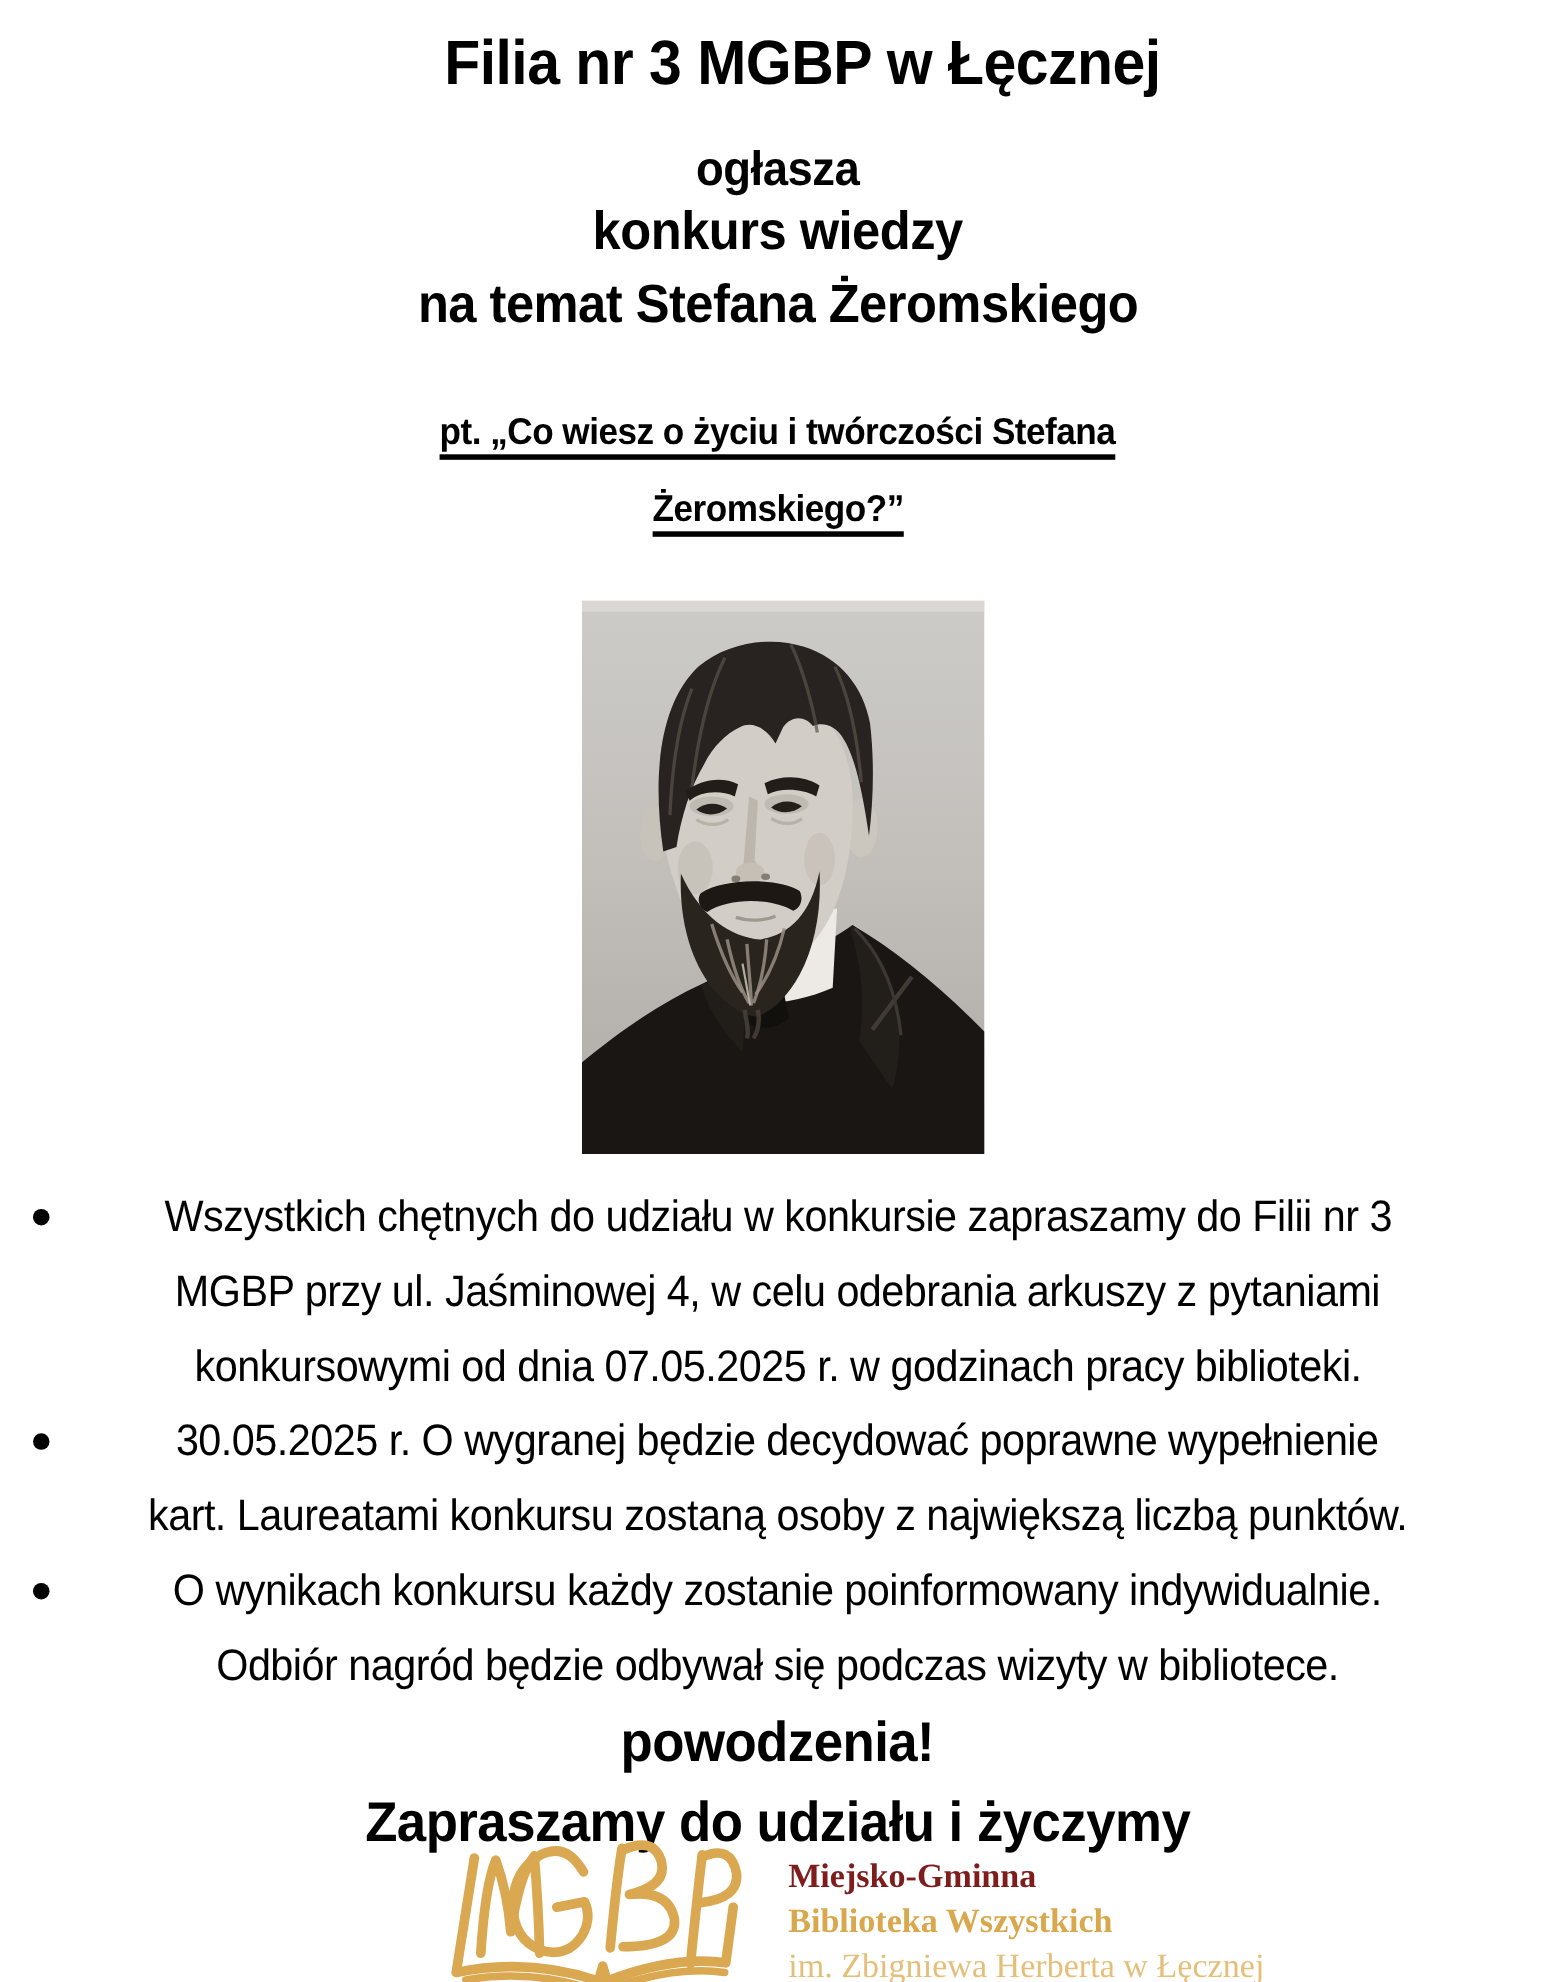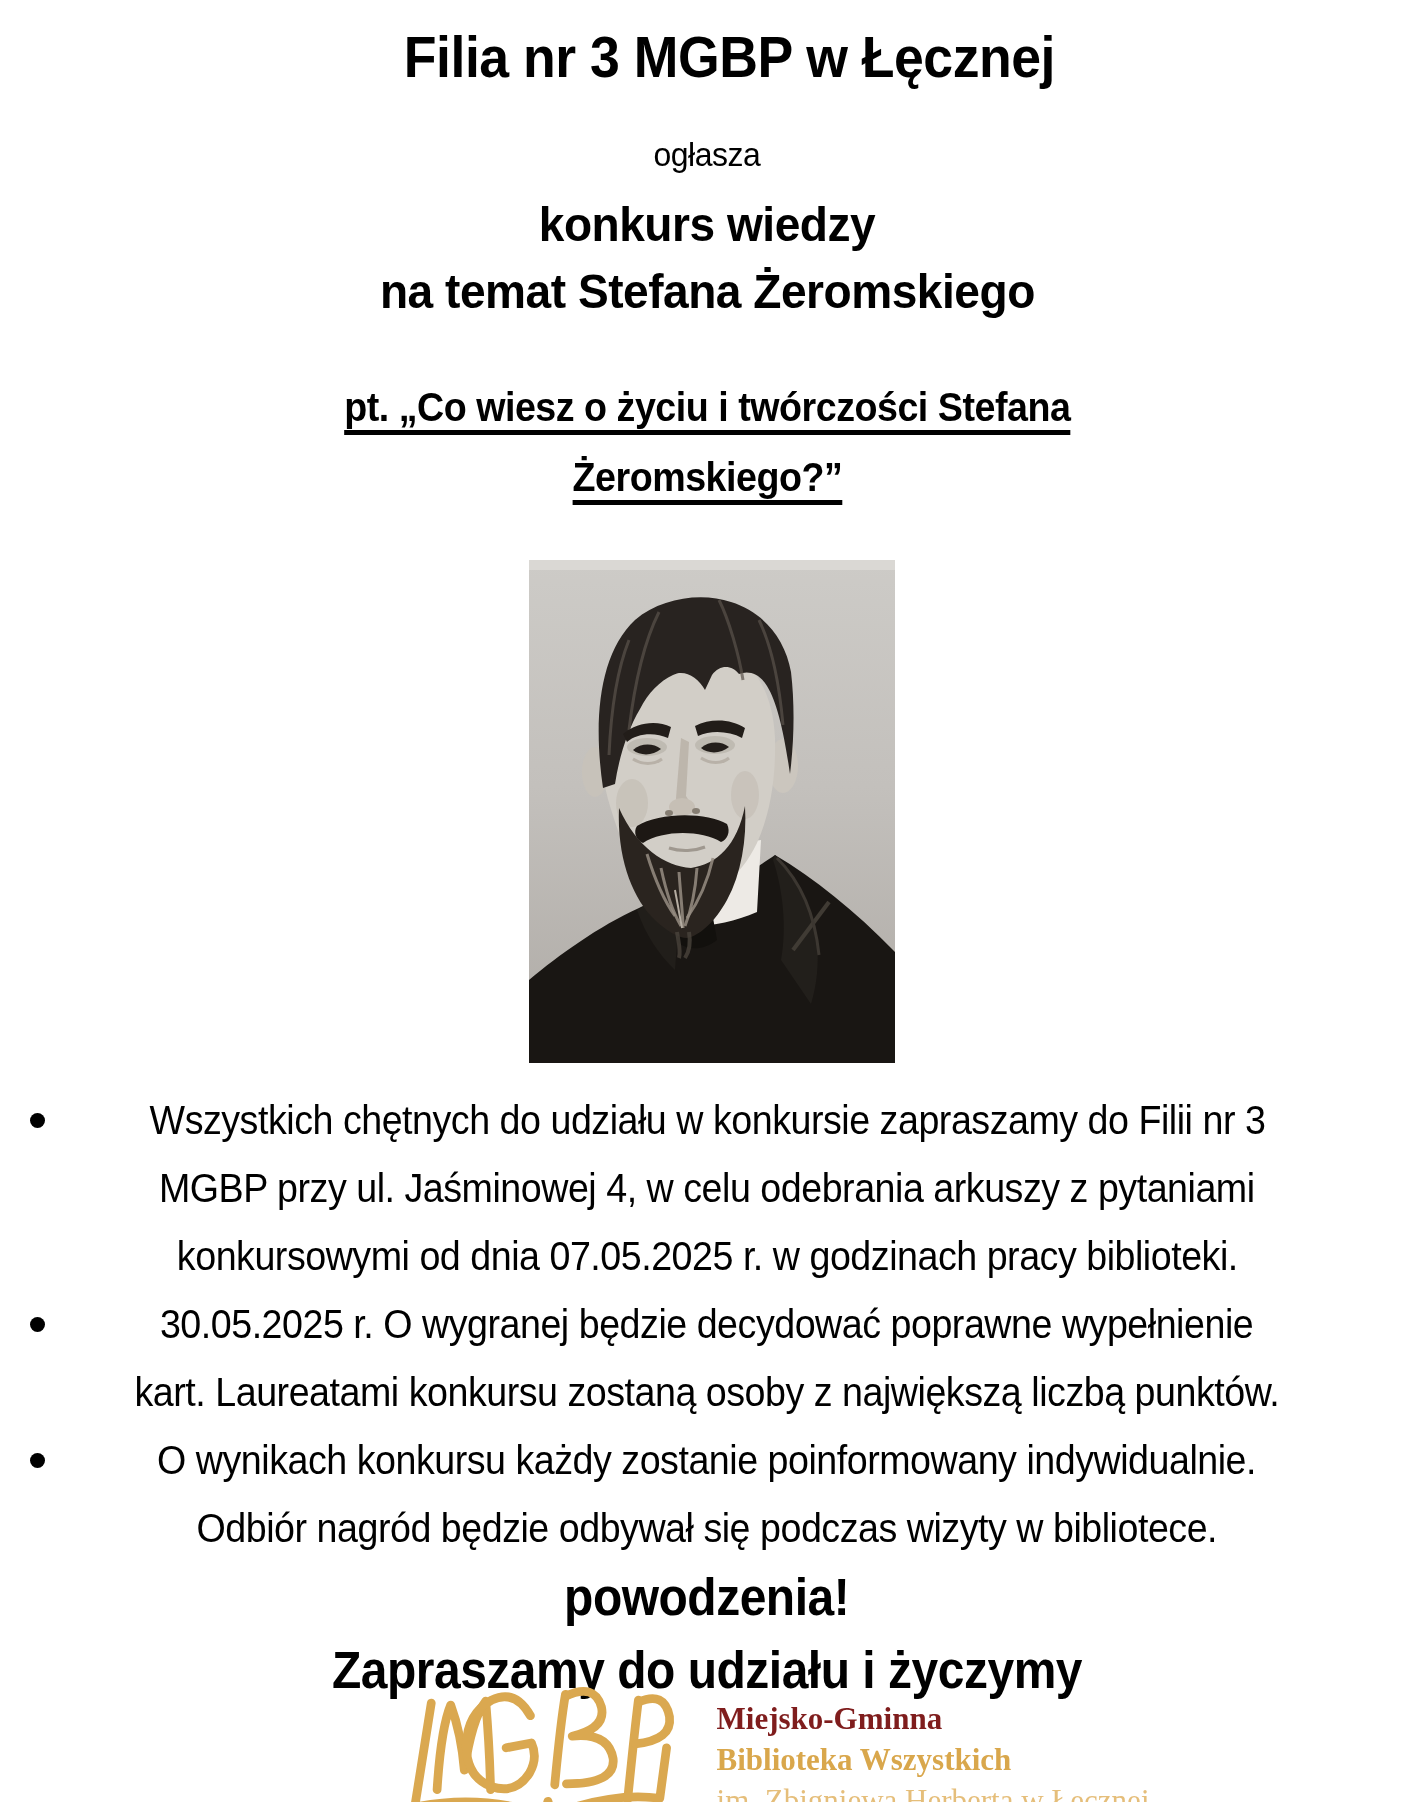--- a/index.html
+++ b/index.html
@@ -6,27 +6,27 @@
   body{
     width:1414px;height:1802px;background:#ffffff;color:#000;
     font-family:"Liberation Sans","DejaVu Sans",sans-serif;
     overflow:hidden;position:relative;
   }
   .ctr{text-align:center;}
   .cond{display:inline-block;transform:scaleX(0.94);white-space:nowrap;letter-spacing:-0.5px;}
 
   
   .h-main{font-size:57px;font-weight:700;margin-top:24px;line-height:66px;padding-left:44px;}
-  .h-sub{font-size:34px;font-weight:400;margin-top:6px;line-height:52px;}
+  .h-sub{font-size:44px;font-weight:700;margin-top:6px;line-height:52px;}
   .h-b{font-size:49px;font-weight:700;line-height:61px;}
-  .h-b1{margin-top:14px;}
+  .h-b1{}
   .h-b2{margin-top:6px;}
 
   
-  .title{margin-top:50px;font-size:40px;font-weight:700;line-height:70px;}
+  .title{margin-top:50px;font-size:34px;font-weight:700;line-height:70px;}
   .title .u{text-decoration:underline;text-decoration-thickness:5px;text-underline-offset:9px;}
 
   
   .photo{width:366px;height:503px;margin:48px auto 0;position:relative;left:5px;}
   .photo svg{display:block;width:100%;height:100%;}
 
   
   .bullets{margin-top:30px;}
   .item{position:relative;margin-bottom:3px;}
   .dot{position:absolute;left:30px;top:20px;width:15px;height:15px;border-radius:50%;background:#000;}

